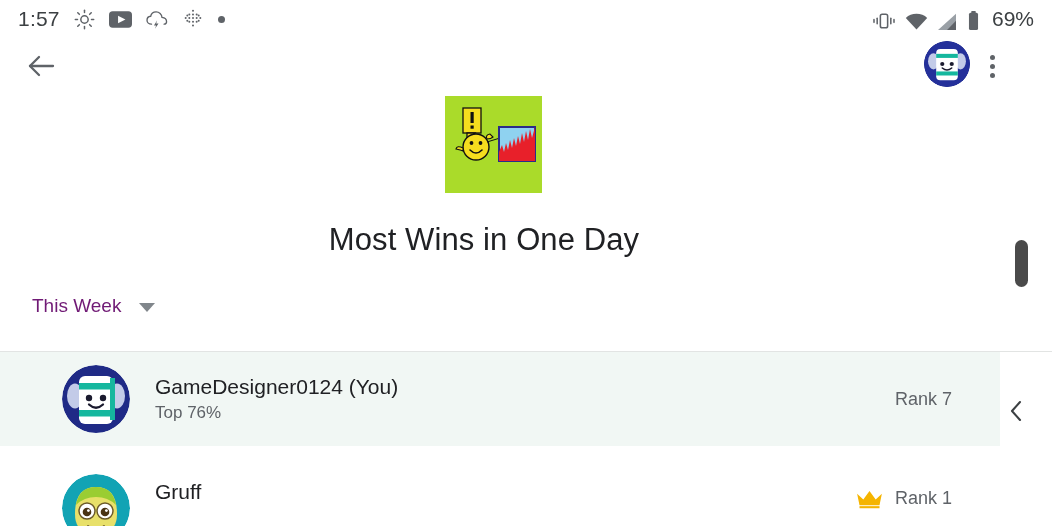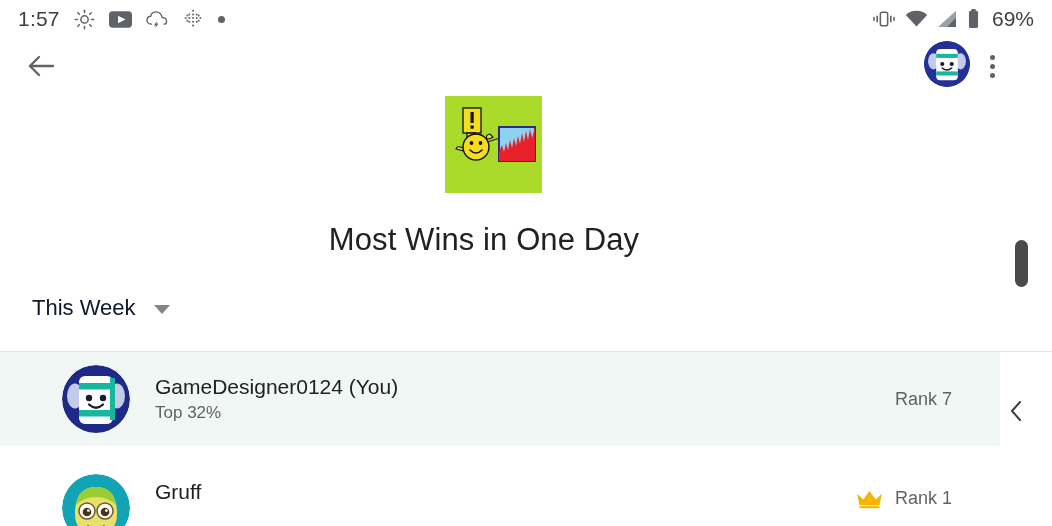--- a/index.html
+++ b/index.html
@@ -17,21 +17,21 @@
 
   
   .statusbar {
     position: absolute; top: 0; left: 0;
     width: 1052px; height: 38px;
     display: flex; align-items: center;
     padding: 0 18px;
     color: #5f6368;
   }
   .sb-left { display: flex; align-items: center; gap: 14px; }
-  .sb-right { display: flex; align-items: center; gap: 9px; margin-left: auto; }
+  .sb-right { display: flex; align-items: flex-end; gap: 9px; margin-left: auto; }
   .sb-time {
     font-size: 21px; color: #3c4043; letter-spacing: .2px;
     font-family: "Liberation Sans", sans-serif;
   }
   .sb-battery-pct { font-size: 21px; color: #3c4043; margin-left: 3px; }
   .sb-icon { display: block; }
   .dot-icon { width: 7px; height: 7px; border-radius: 50%; background: #5f6368; }
 
   
   .appbar {
@@ -74,21 +74,21 @@
     color: #202124;
     letter-spacing: .1px;
   }
 
   
   .filter {
     position: absolute; left: 32px; top: 295px;
     display: flex; align-items: center; gap: 18px;
     cursor: pointer;
   }
-  .filter-label { font-size: 22px; color: #0f172a; }
+  .filter-label { font-size: 19px; color: #701a75; }
   .caret {
     width: 0; height: 0;
     border-left: 8px solid transparent;
     border-right: 8px solid transparent;
     border-top: 9px solid #80868b;
     margin-top: 3px;
   }
 
   
   .divider {
@@ -301,21 +301,21 @@
           <rect x="17" y="18" width="34" height="6.5" fill="#15b79e"></rect>
           <rect x="17" y="45" width="34" height="6.5" fill="#15b79e"></rect>
           <rect x="48" y="13" width="5" height="42" fill="#15b79e"></rect>
           <circle cx="27" cy="33" r="3.2" fill="#1b1b2f"></circle>
           <circle cx="41" cy="33" r="3.2" fill="#1b1b2f"></circle>
           <path d="M27 39.5 q7 6.5 14 0" stroke="#1b1b2f" stroke-width="2.3" fill="none" stroke-linecap="round"></path>
         </svg>
       </div>
       <div class="row-info">
         <div class="row-name">GameDesigner0124 (You)</div>
-        <div class="row-sub">Top 32%</div>
+        <div class="row-sub">Top 76%</div>
       </div>
       <div class="row-rank">
         <span>Rank 7</span>
       </div>
     </div>
 
     <div class="row row2">
       <div class="row-avatar">
         <svg width="68" height="68" viewBox="0 0 68 68">
           <circle cx="34" cy="34" r="34" fill="#12a3b4"></circle>

